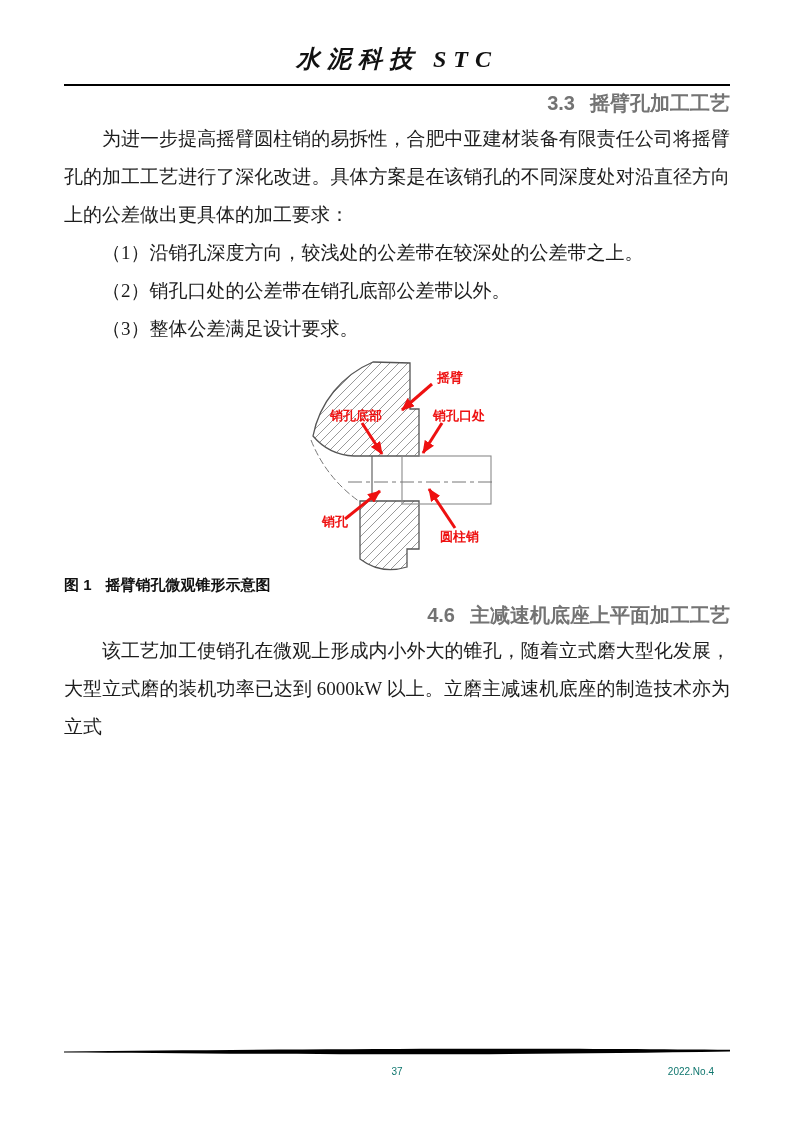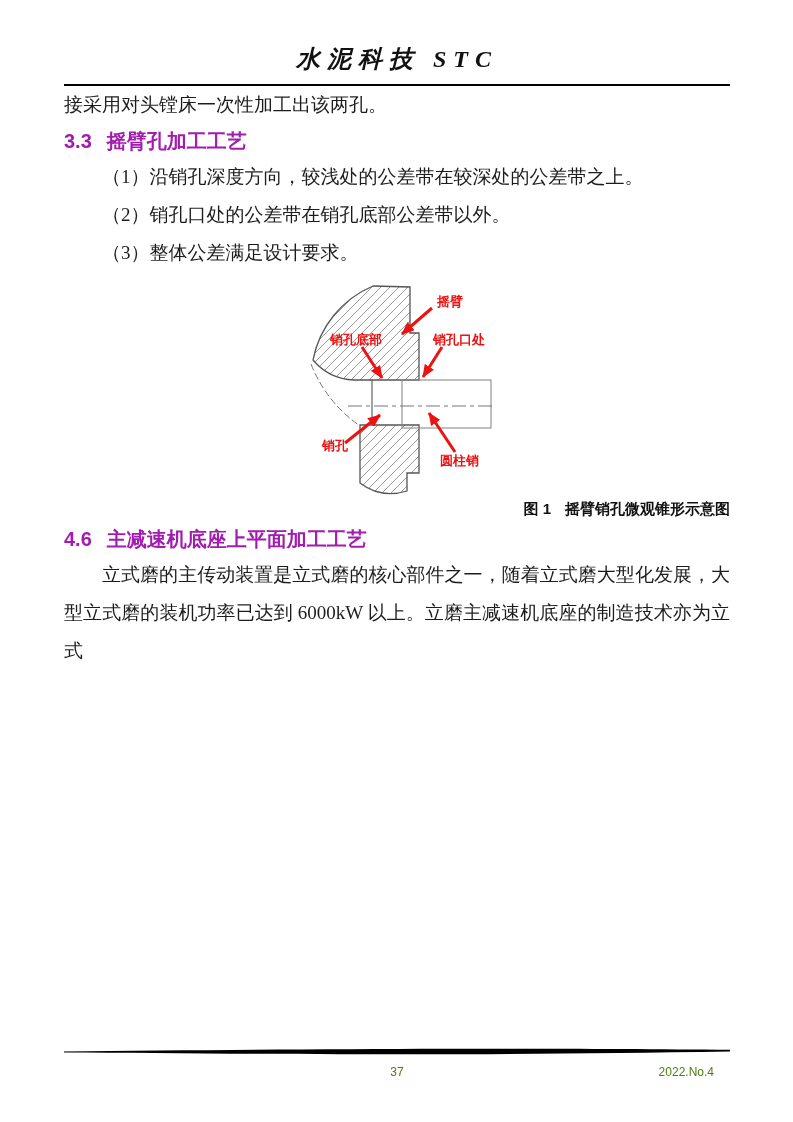--- a/index.html
+++ b/index.html
@@ -6,51 +6,51 @@
   .page{position:relative;width:793px;height:1122px;background:#fff;overflow:hidden;
         font-family:"Liberation Serif","DejaVu Serif",serif;color:#1c1c1c;}
   .content{position:absolute;left:64px;top:44px;width:666px;}
   .journal-title{text-align:center;font-size:24px;line-height:30px;letter-spacing:7px;
         font-style:italic;font-weight:600;color:#111;}
   .header-rule{border:0;border-top:2.5px solid #000;margin:10px 0 0 0;}
   .bodytext{font-size:19px;line-height:38px;text-align:justify;}
   .bodytext p{margin:0;}
   .indent{text-indent:38px;}
   .heading{font-family:"Liberation Sans","DejaVu Sans",sans-serif;font-weight:700;
-        font-size:20px;line-height:34px;text-align:left;color:#a21caf;}
+        font-size:20px;line-height:34px;text-align:right;color:#737373;}
   .heading .ht{margin-left:15px;}
   sup.ref{font-size:11px;line-height:0;vertical-align:super;}
   .figure-block{margin-top:6px;text-align:center;}
   .figure-block svg{display:block;margin:0 auto 0 auto;}
   .fig-caption{font-family:"Liberation Sans","DejaVu Sans",sans-serif;font-weight:700;
-        font-size:15px;line-height:26px;text-align:right;color:#111;}
+        font-size:15px;line-height:26px;text-align:left;color:#111;}
   .fig-caption .ct{margin-left:14px;}
   .h34{margin-top:4px;}
   .fig-label{font-family:"Liberation Sans","DejaVu Sans",sans-serif;font-size:13px;font-weight:600;}
   .footer{position:absolute;left:64px;top:1042px;width:666px;}
   .footer-row{position:relative;margin-top:4px;font-family:"Liberation Sans","DejaVu Sans",sans-serif;
-        font-size:12px;line-height:16px;color:#4d7c0f;}
+        font-size:10px;line-height:16px;color:#0f766e;}
   .pageno{display:block;text-align:center;}
   .issue{position:absolute;right:16px;top:0;}
 </style>
 </head>
 <body>
 
 <div class="page">
   <div class="content">
 
     <div class="journal-title">水泥科技 STC</div>
     <hr class="header-rule">
 
     <div class="bodytext">
-      <p>接采用对头镗床一次性加工出该两孔。</p>
 
       <p class="heading"><span>3.3</span><span class="ht">摇臂孔加工工艺</span></p>
 
 
+      <p class="indent">为进一步提高摇臂圆柱销的易拆性，合肥中亚建材装备有限责任公司将摇臂孔的加工工艺进行了深化改进。具体方案是在该销孔的不同深度处对沿直径方向上的公差做出更具体的加工要求：</p>
 
       <p class="indent">（1）沿销孔深度方向，较浅处的公差带在较深处的公差带之上。</p>
       <p class="indent">（2）销孔口处的公差带在销孔底部公差带以外。</p>
       <p class="indent">（3）整体公差满足设计要求。</p>
 
 
       <div class="figure-block">
         <svg width="230" height="218" viewBox="0 0 230 218">
           <defs>
             <pattern id="hatch" width="9" height="9" patternUnits="userSpaceOnUse">
@@ -84,21 +84,21 @@
           <text class="fig-label" x="151" y="66" fill="#ee1111">销孔口处</text>
           <text class="fig-label" x="40" y="172" fill="#ee1111">销孔</text>
           <text class="fig-label" x="158" y="187" fill="#ee1111">圆柱销</text>
         </svg>
 
         <div class="fig-caption"><span>图 1</span><span class="ct">摇臂销孔微观锥形示意图</span></div>
       </div>
 
       <p class="heading h34"><span>4.6</span><span class="ht">主减速机底座上平面加工工艺</span></p>
 
-      <p class="indent">立式磨的主传动装置是立式磨的核心部件之一，随着立式磨大型化发展，大型立式磨的装机功率已达到 6000kW 以上。立磨主减速机底座的制造技术亦为立式</p>
+      <p class="indent">该工艺加工使销孔在微观上形成内小外大的锥孔，随着立式磨大型化发展，大型立式磨的装机功率已达到 6000kW 以上。立磨主减速机底座的制造技术亦为立式</p>
     </div>
   </div>
 
   <div class="footer">
     <svg width="666" height="8" viewBox="0 0 666 8">
       <path d="M0,3.6 C120,2.2 260,1.2 380,0.8 C470,0.5 580,0.9 666,1.8 L666,3.4 C560,4.8 470,6.2 360,6.3 C240,6.3 100,5 0,4.4 Z" fill="#000"></path>
     </svg>
     <div class="footer-row">
       <span class="pageno">37</span>
       <span class="issue">2022.No.4</span>

